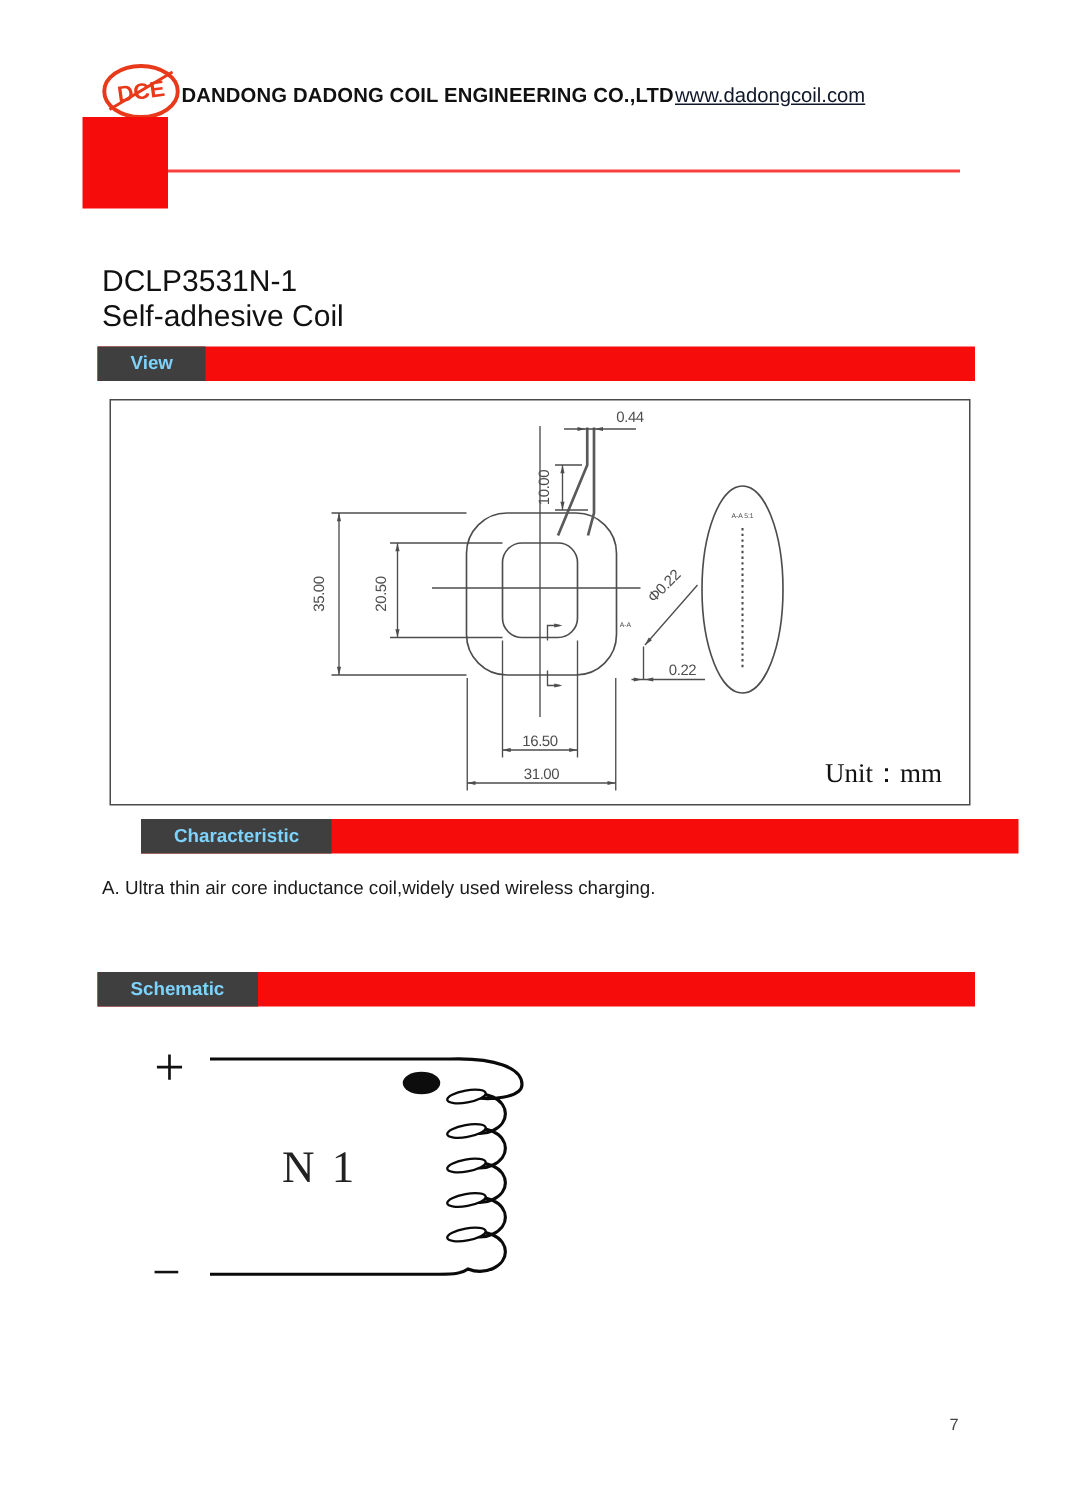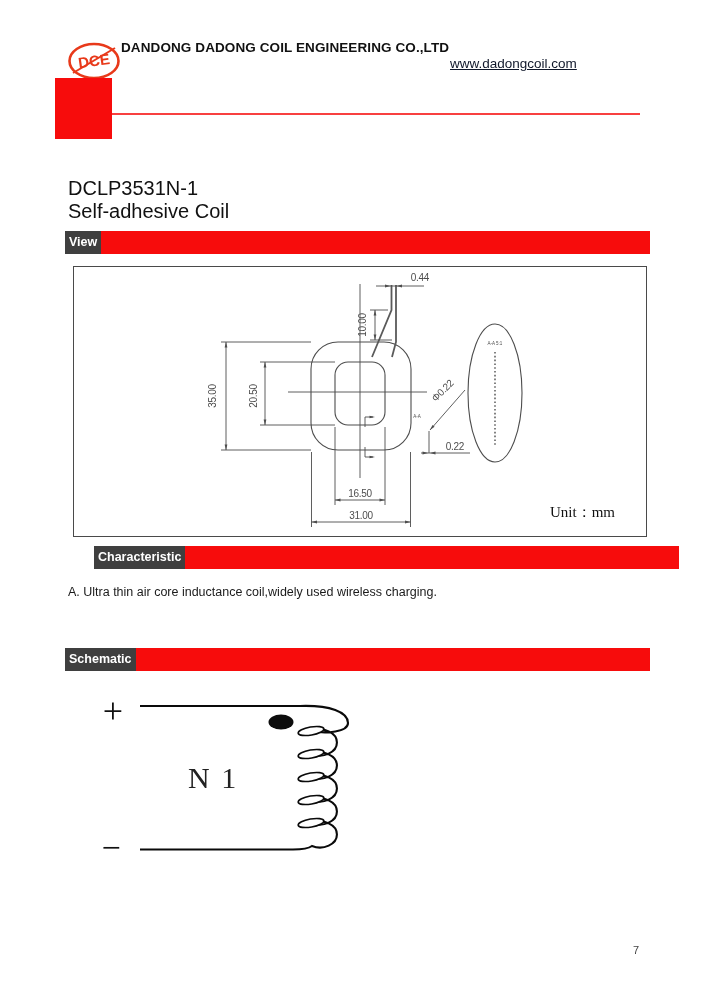--- a/index.html
+++ b/index.html
@@ -1,32 +1,32 @@
 <!DOCTYPE html>
 <html><head>
 <meta charset="utf-8">
 <style>
   html,body{margin:0;padding:0;background:#888;}
   .page{position:relative;width:710px;height:1004px;background:#ffffff;margin:0 auto;
         font-family:"Liberation Sans",sans-serif;overflow:hidden;}
   .abs{position:absolute;}
   
-  .company{left:121px;top:40px;font-size:13.5px;font-weight:bold;color:#111;letter-spacing:0.1px;}
+  .company{left:121px;top:56px;font-size:13.5px;font-weight:bold;color:#111;letter-spacing:0.1px;}
   .weblink{left:450px;top:56px;font-size:13.5px;font-weight:normal;color:#0f172a;text-decoration:underline;}
   .red-square{left:55px;top:78px;width:57px;height:61px;background:#f70c0c;}
   .red-line{left:112px;top:113px;width:528px;height:2px;background:#f84040;}
   
   .title-block{left:68px;top:177px;font-size:20px;font-weight:normal;color:#111;line-height:23px;}
   
   .bar{left:65px;width:585px;height:23px;background:#f70c0c;}
-  .bar-label{display:inline-block;height:23px;line-height:23px;padding:0 4px;background:#3f3f3f;
-             color:#ffffff;font-size:12.5px;font-weight:bold;vertical-align:top;}
+  .bar-label{display:inline-block;height:23px;line-height:23px;padding:0 22px;background:#3f3f3f;
+             color:#7dd3fc;font-size:12.5px;font-weight:bold;vertical-align:top;}
   
   .frame{left:73px;top:266px;width:574px;height:271px;border:1.5px solid #4a4a4a;box-sizing:border-box;}
-  .unit{left:550px;top:503px;font-family:"Liberation Serif",serif;font-size:15px;color:#111;}
+  .unit{left:550px;top:503px;font-family:"Liberation Serif",serif;font-size:18px;color:#111;}
   
   .char-text{left:68px;font-size:12.5px;color:#1a1a1a;}
   
   .pagenum{left:633px;top:944px;font-size:11px;color:#444;}
   svg text.dim{fill:#4d4d4d;font-family:"Liberation Sans",sans-serif;font-size:10px;letter-spacing:-0.3px;}
   svg text.tiny{fill:#4d4d4d;font-family:"Liberation Sans",sans-serif;font-size:4.5px;}
   svg .thin{stroke:#4d4d4d;stroke-width:0.9;fill:none;}
   svg .med{stroke:#4d4d4d;stroke-width:1.1;fill:none;}
   svg .lead{stroke:#5a5a5a;stroke-width:1.8;fill:none;}
   svg .arw{fill:#4d4d4d;stroke:none;}

